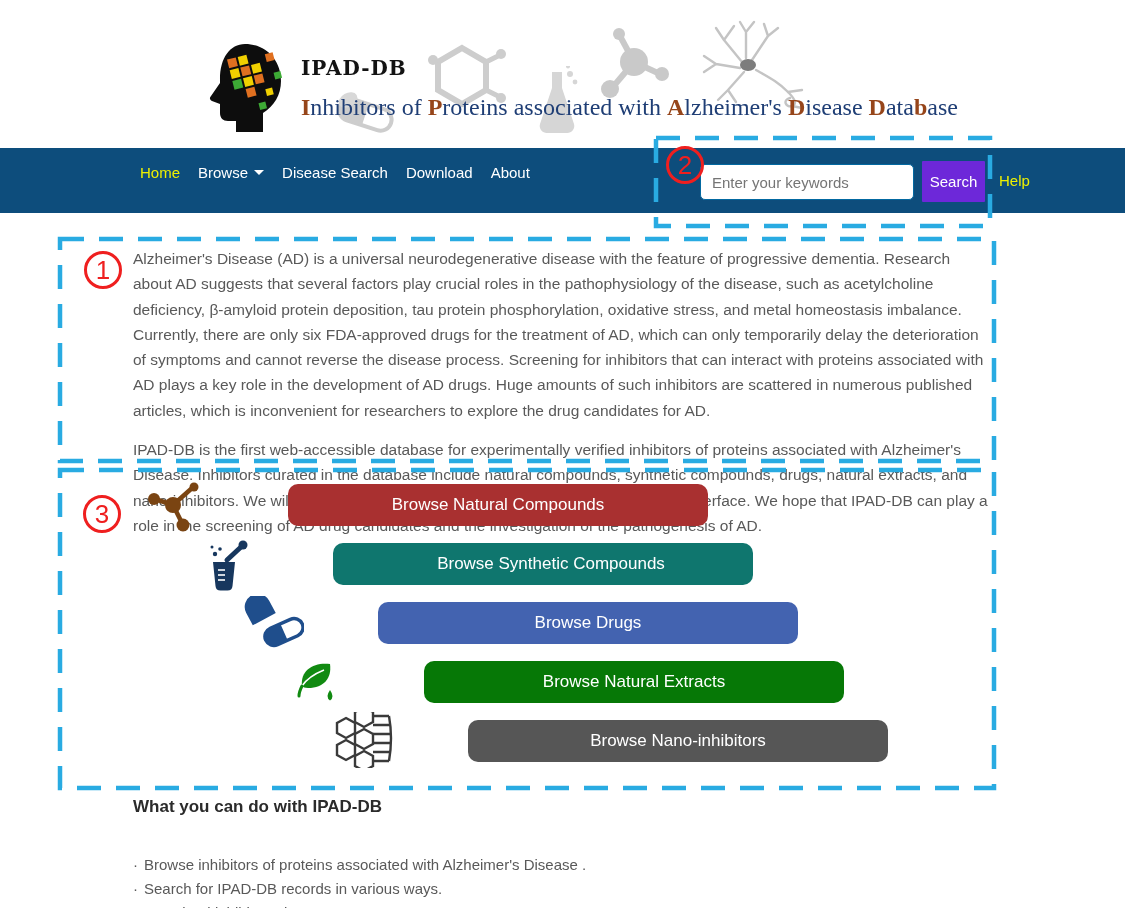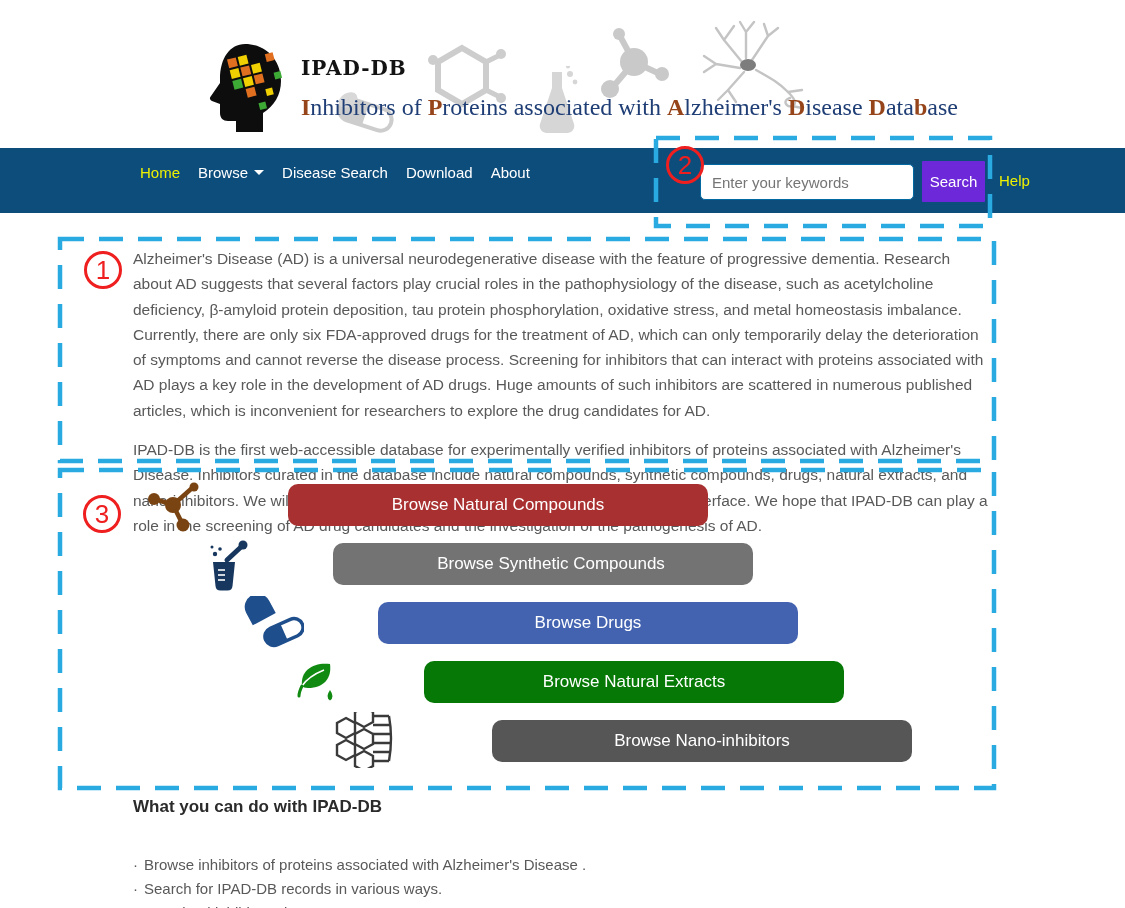--- a/index.html
+++ b/index.html
@@ -209,24 +209,24 @@
       <polygon points="12,28 21,33 21,43 12,48 3,43 3,33"></polygon>
       <polygon points="30,17 39,22 39,32 30,37 21,32 21,22"></polygon>
       <polygon points="30,-5 39,0 39,10 30,15 21,10 21,0"></polygon>
       <polygon points="30,39 39,44 39,54 30,59 21,54 21,44"></polygon>
       <path d="M39,4 h16 M39,13 h17 M39,22 h18 M39,31 h18 M39,40 h17 M39,49 h16"></path>
       <path d="M55,4 q4,22 0,45"></path>
     </g>
   </svg>
 
   <button class="browse-btn bb1" style="background-color: rgb(169, 48, 48);">Browse Natural Compounds</button>
-  <button class="browse-btn bb2" style="background-color: #737373; padding-left: 16px;">Browse Synthetic Compounds</button>
+  <button class="browse-btn bb2" style="background-color: #0f766e; padding-left: 16px;">Browse Synthetic Compounds</button>
   <button class="browse-btn bb3" style="background-color: rgb(67, 99, 176);">Browse Drugs</button>
   <button class="browse-btn bb4" style="background-color: rgb(6, 120, 6);">Browse Natural Extracts</button>
-  <button class="browse-btn bb5" style="background-color: rgb(86, 86, 86); margin-left: 24px;">Browse Nano-inhibitors</button>
+  <button class="browse-btn bb5" style="background-color: rgb(86, 86, 86);">Browse Nano-inhibitors</button>
 
   <div class="features">
     <h3>What you can do with IPAD-DB</h3>
     <ul>
       <li><span class="dot">·</span><span>Browse inhibitors of proteins associated with Alzheimer's Disease .</span></li>
       <li><span class="dot">·</span><span>Search for IPAD-DB records in various ways.</span></li>
       <li><span class="dot">·</span><span>Download inhibitors data.</span></li>
     </ul>
   </div>
 

